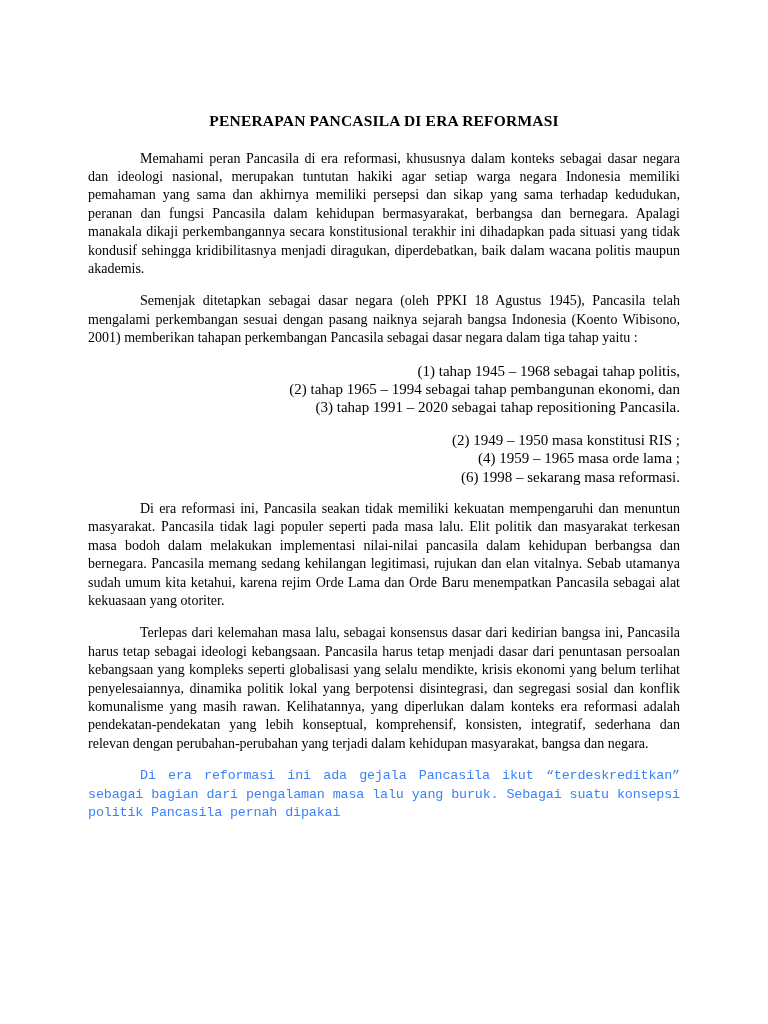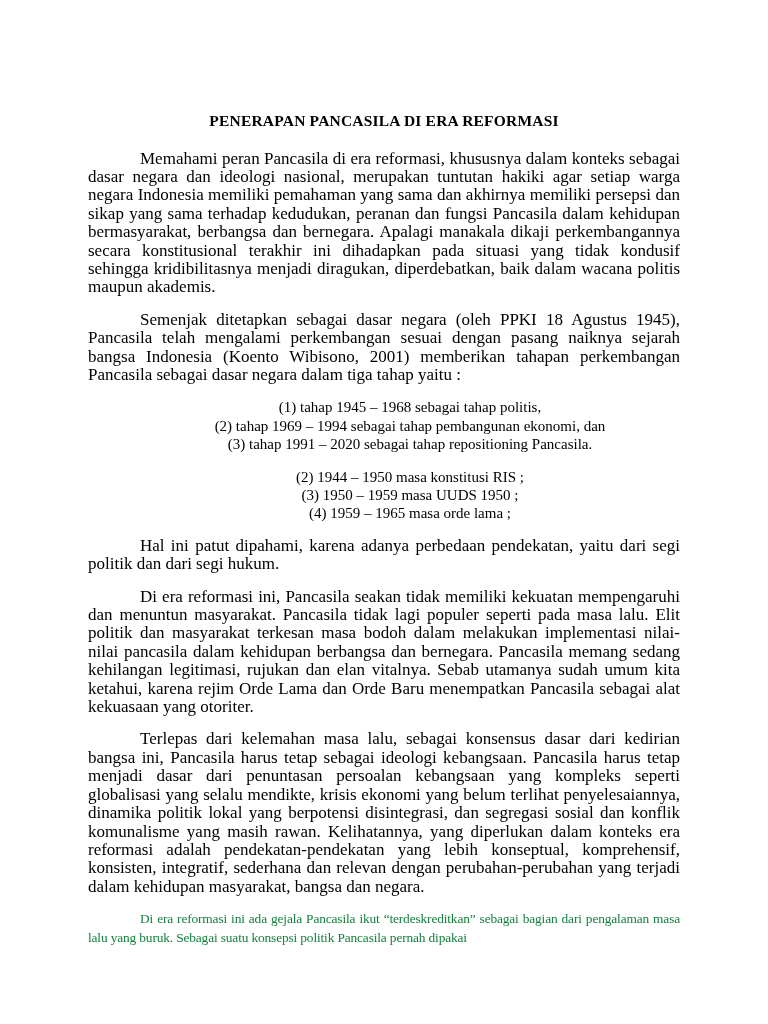--- a/index.html
+++ b/index.html
@@ -30,78 +30,77 @@
   }
   .doc-title {
     text-align: center;
     font-weight: bold;
     font-size: 15.5px;
     line-height: 18.5px;
     letter-spacing: 0.2px;
     margin: 0 0 19px 0;
   }
   .para {
-    font-size: 17px;
+    font-size: 14px;
     line-height: 18.4px;
     text-align: justify;
     text-justify: inter-word;
     text-indent: 52px;
     margin: 0 0 14px 0;
     -webkit-hyphens: none;
     hyphens: none;
   }
   .para:last-child {
     margin-bottom: 0;
   }
   
   .para.alt-face {
-    font-family: Liberation Serif, serif;
+    font-family: Liberation Mono, monospace;
     font-size: 13.4px;
     letter-spacing: -0.15px;
-    color: #15803d;
+    color: #3b82f6;
   }
   .list {
     list-style: none;
     margin: 0 0 14px 0;
     padding: 0;
   }
   .list .list-item {
     font-size: 15px;
     line-height: 18.4px;
-    text-align: center;
+    text-align: right;
     padding-left: 52px;
     white-space: nowrap;
   }
 </style>
 </head>
 <body>
 
 <div class="page">
   <div class="content">
 
     <h1 class="doc-title">PENERAPAN PANCASILA DI ERA REFORMASI</h1>
 
     <p class="para">Memahami peran Pancasila di era reformasi, khususnya dalam konteks sebagai dasar negara dan ideologi nasional, merupakan tuntutan hakiki agar setiap warga negara Indonesia memiliki pemahaman yang sama dan akhirnya memiliki persepsi dan sikap yang sama terhadap kedudukan, peranan dan fungsi Pancasila dalam kehidupan bermasyarakat, berbangsa dan bernegara. Apalagi manakala dikaji perkembangannya secara konstitusional terakhir ini dihadapkan pada situasi yang tidak kondusif sehingga kridibilitasnya menjadi diragukan, diperdebatkan, baik dalam wacana politis maupun akademis.</p>
 
     <p class="para">Semenjak ditetapkan sebagai dasar negara (oleh PPKI 18 Agustus 1945), Pancasila telah mengalami perkembangan sesuai dengan pasang naiknya sejarah bangsa Indonesia (Koento Wibisono, 2001) memberikan tahapan perkembangan Pancasila sebagai dasar negara dalam tiga tahap yaitu :</p>
 
     <ul class="list">
       <li class="list-item">(1) tahap 1945 – 1968 sebagai tahap politis,</li>
-      <li class="list-item">(2) tahap 1969 – 1994 sebagai tahap pembangunan ekonomi, dan</li>
+      <li class="list-item">(2) tahap 1965 – 1994 sebagai tahap pembangunan ekonomi, dan</li>
       <li class="list-item">(3) tahap 1991 – 2020 sebagai tahap repositioning Pancasila.</li>
     </ul>
 
 
     <ul class="list">
-      <li class="list-item">(2) 1944 – 1950 masa konstitusi RIS ;</li>
-      <li class="list-item">(3) 1950 – 1959 masa UUDS 1950 ;</li>
+      <li class="list-item">(2) 1949 – 1950 masa konstitusi RIS ;</li>
       <li class="list-item">(4) 1959 – 1965 masa orde lama ;</li>
+      <li class="list-item">(6) 1998 – sekarang masa reformasi.</li>
     </ul>
 
-    <p class="para">Hal ini patut dipahami, karena adanya perbedaan pendekatan, yaitu dari segi politik dan dari segi hukum.</p>
 
     <p class="para">Di era reformasi ini, Pancasila seakan tidak memiliki kekuatan mempengaruhi dan menuntun masyarakat. Pancasila tidak lagi populer seperti pada masa lalu. Elit politik dan masyarakat terkesan masa bodoh dalam melakukan implementasi nilai-nilai pancasila dalam kehidupan berbangsa dan bernegara. Pancasila memang sedang kehilangan legitimasi, rujukan dan elan vitalnya. Sebab utamanya sudah umum kita ketahui, karena rejim Orde Lama dan Orde Baru menempatkan Pancasila sebagai alat kekuasaan yang otoriter.</p>
 
     <p class="para">Terlepas dari kelemahan masa lalu, sebagai konsensus dasar dari kedirian bangsa ini, Pancasila harus tetap sebagai ideologi kebangsaan. Pancasila harus tetap menjadi dasar dari penuntasan persoalan kebangsaan yang kompleks seperti globalisasi yang selalu mendikte, krisis ekonomi yang belum terlihat penyelesaiannya, dinamika politik lokal yang berpotensi disintegrasi, dan segregasi sosial dan konflik komunalisme yang masih rawan. Kelihatannya, yang diperlukan dalam konteks era reformasi adalah pendekatan-pendekatan yang lebih konseptual, komprehensif, konsisten, integratif, sederhana dan relevan dengan perubahan-perubahan yang terjadi dalam kehidupan masyarakat, bangsa dan negara.</p>
 
     <p class="para alt-face">Di era reformasi ini ada gejala Pancasila ikut “terdeskreditkan” sebagai bagian dari pengalaman masa lalu yang buruk. Sebagai suatu konsepsi politik Pancasila pernah dipakai</p>
 
   </div>
 </div>
 

